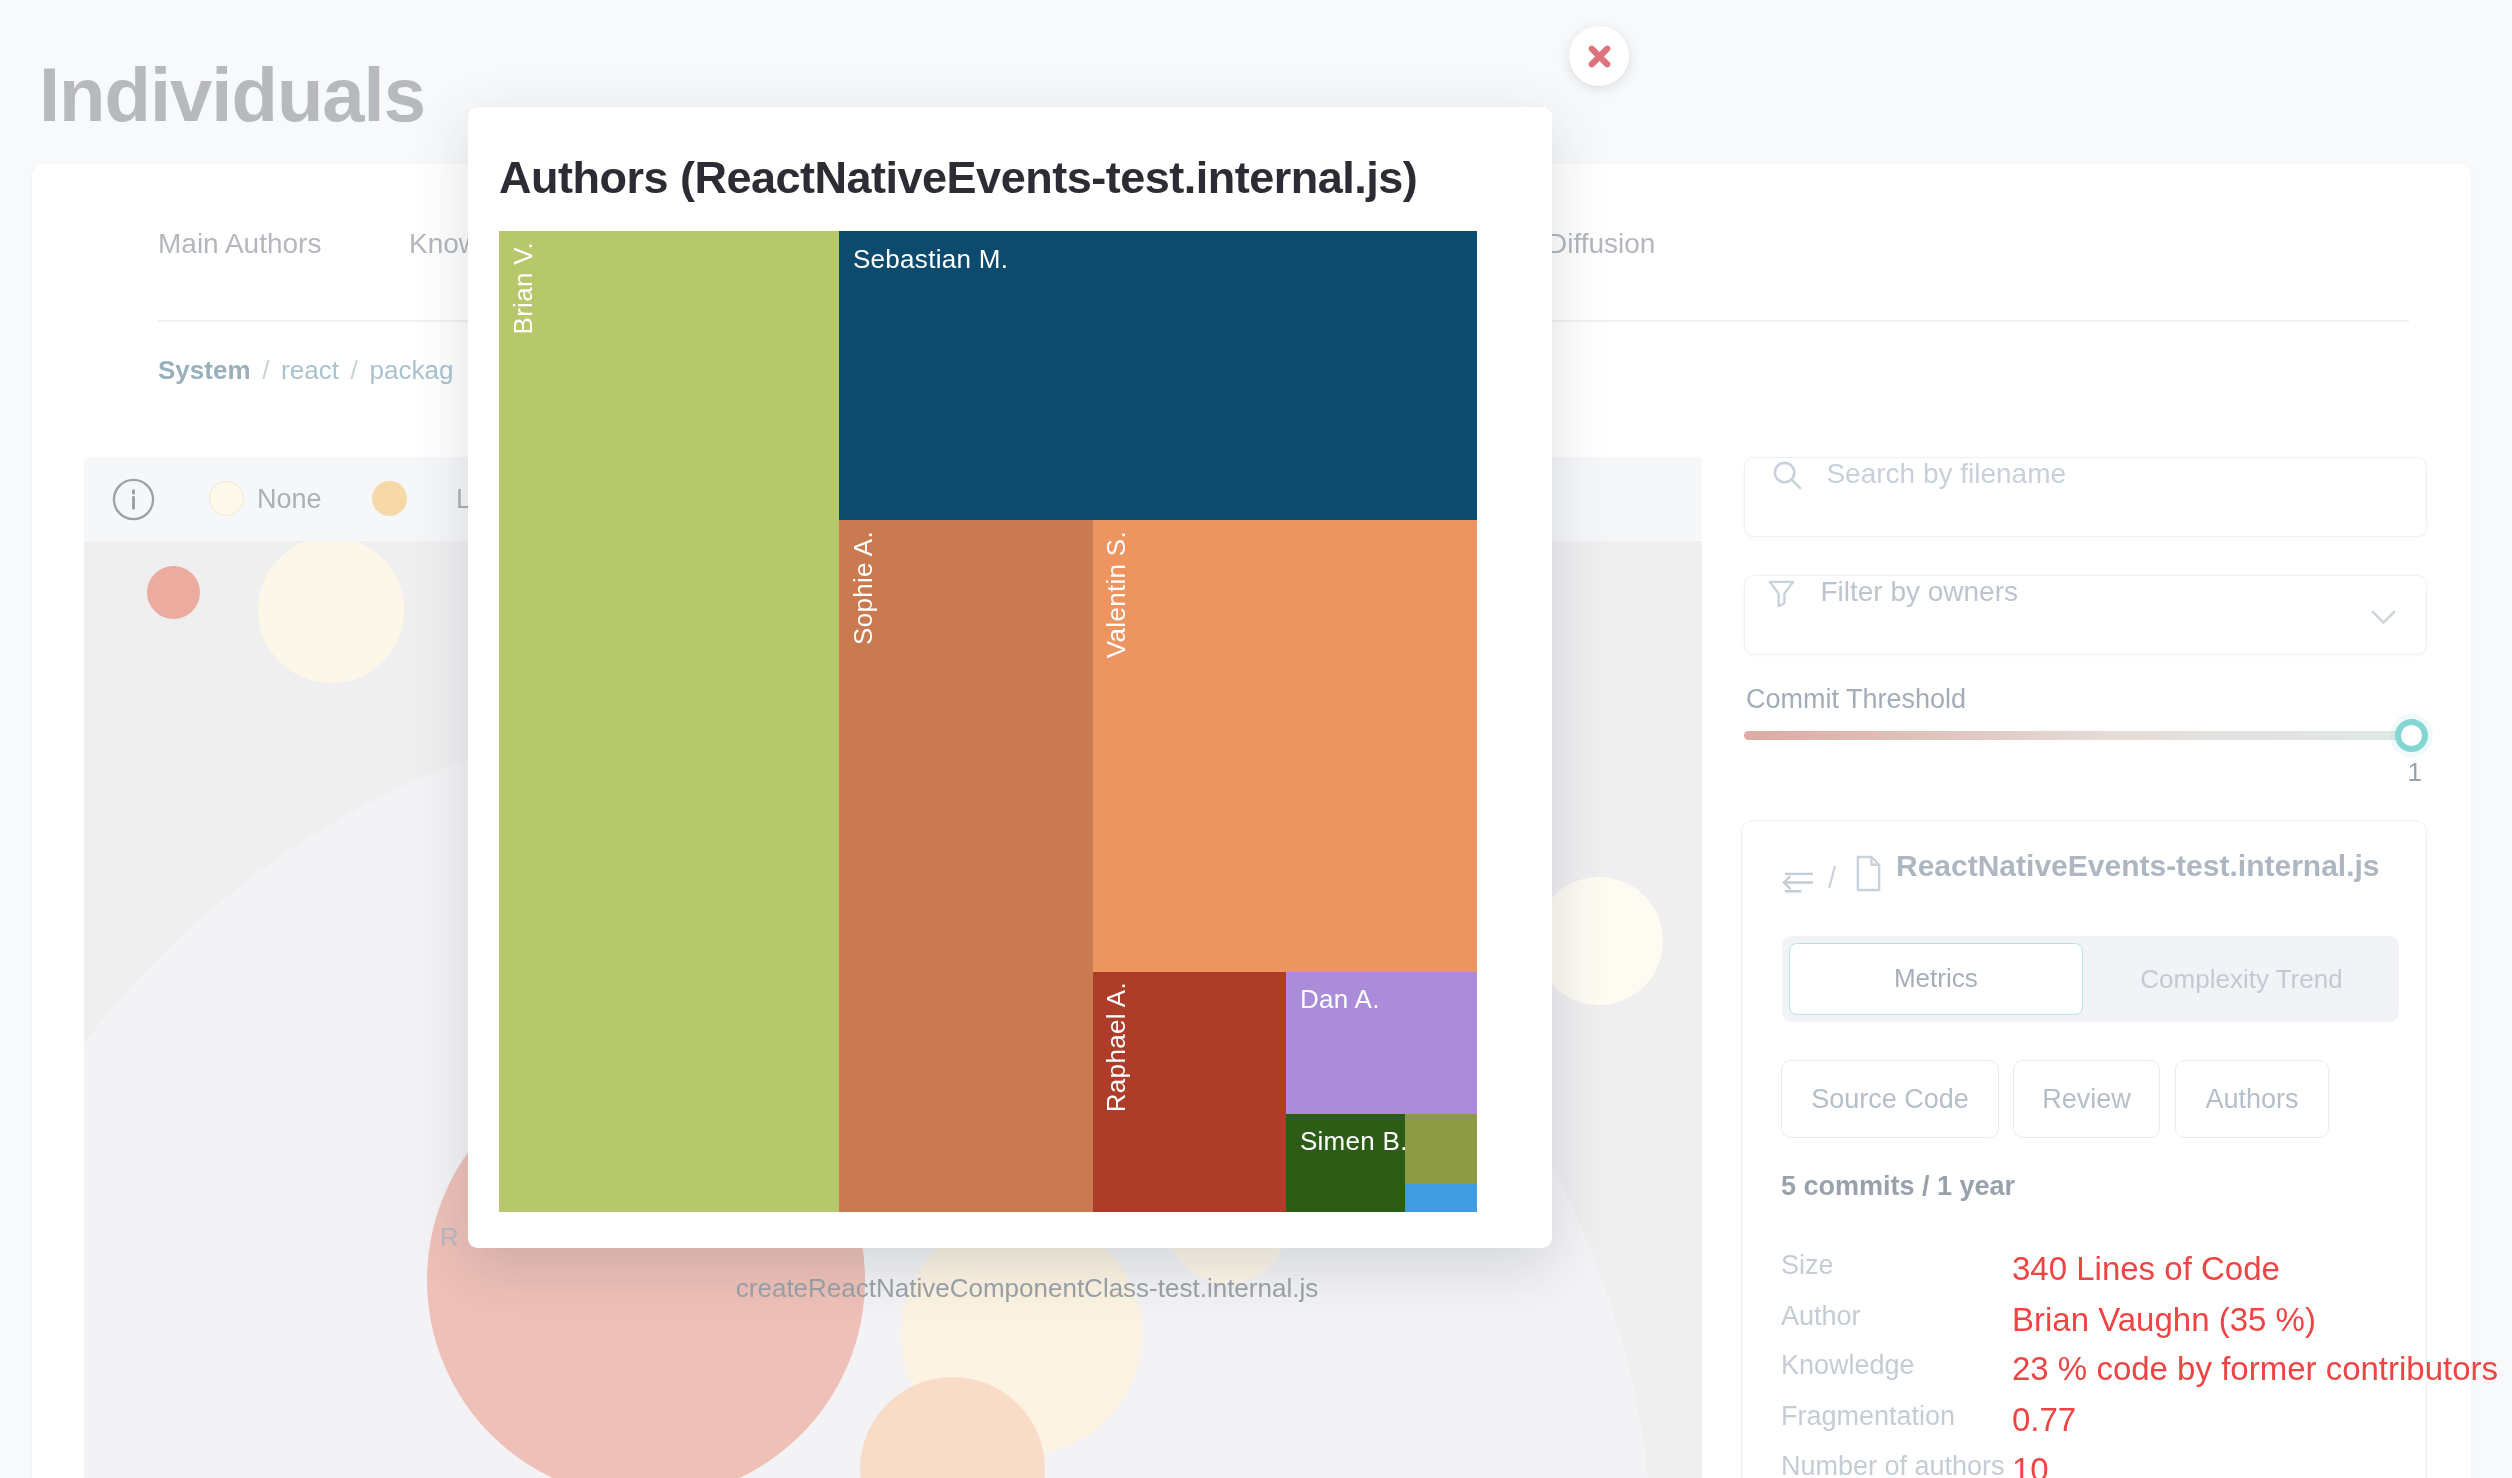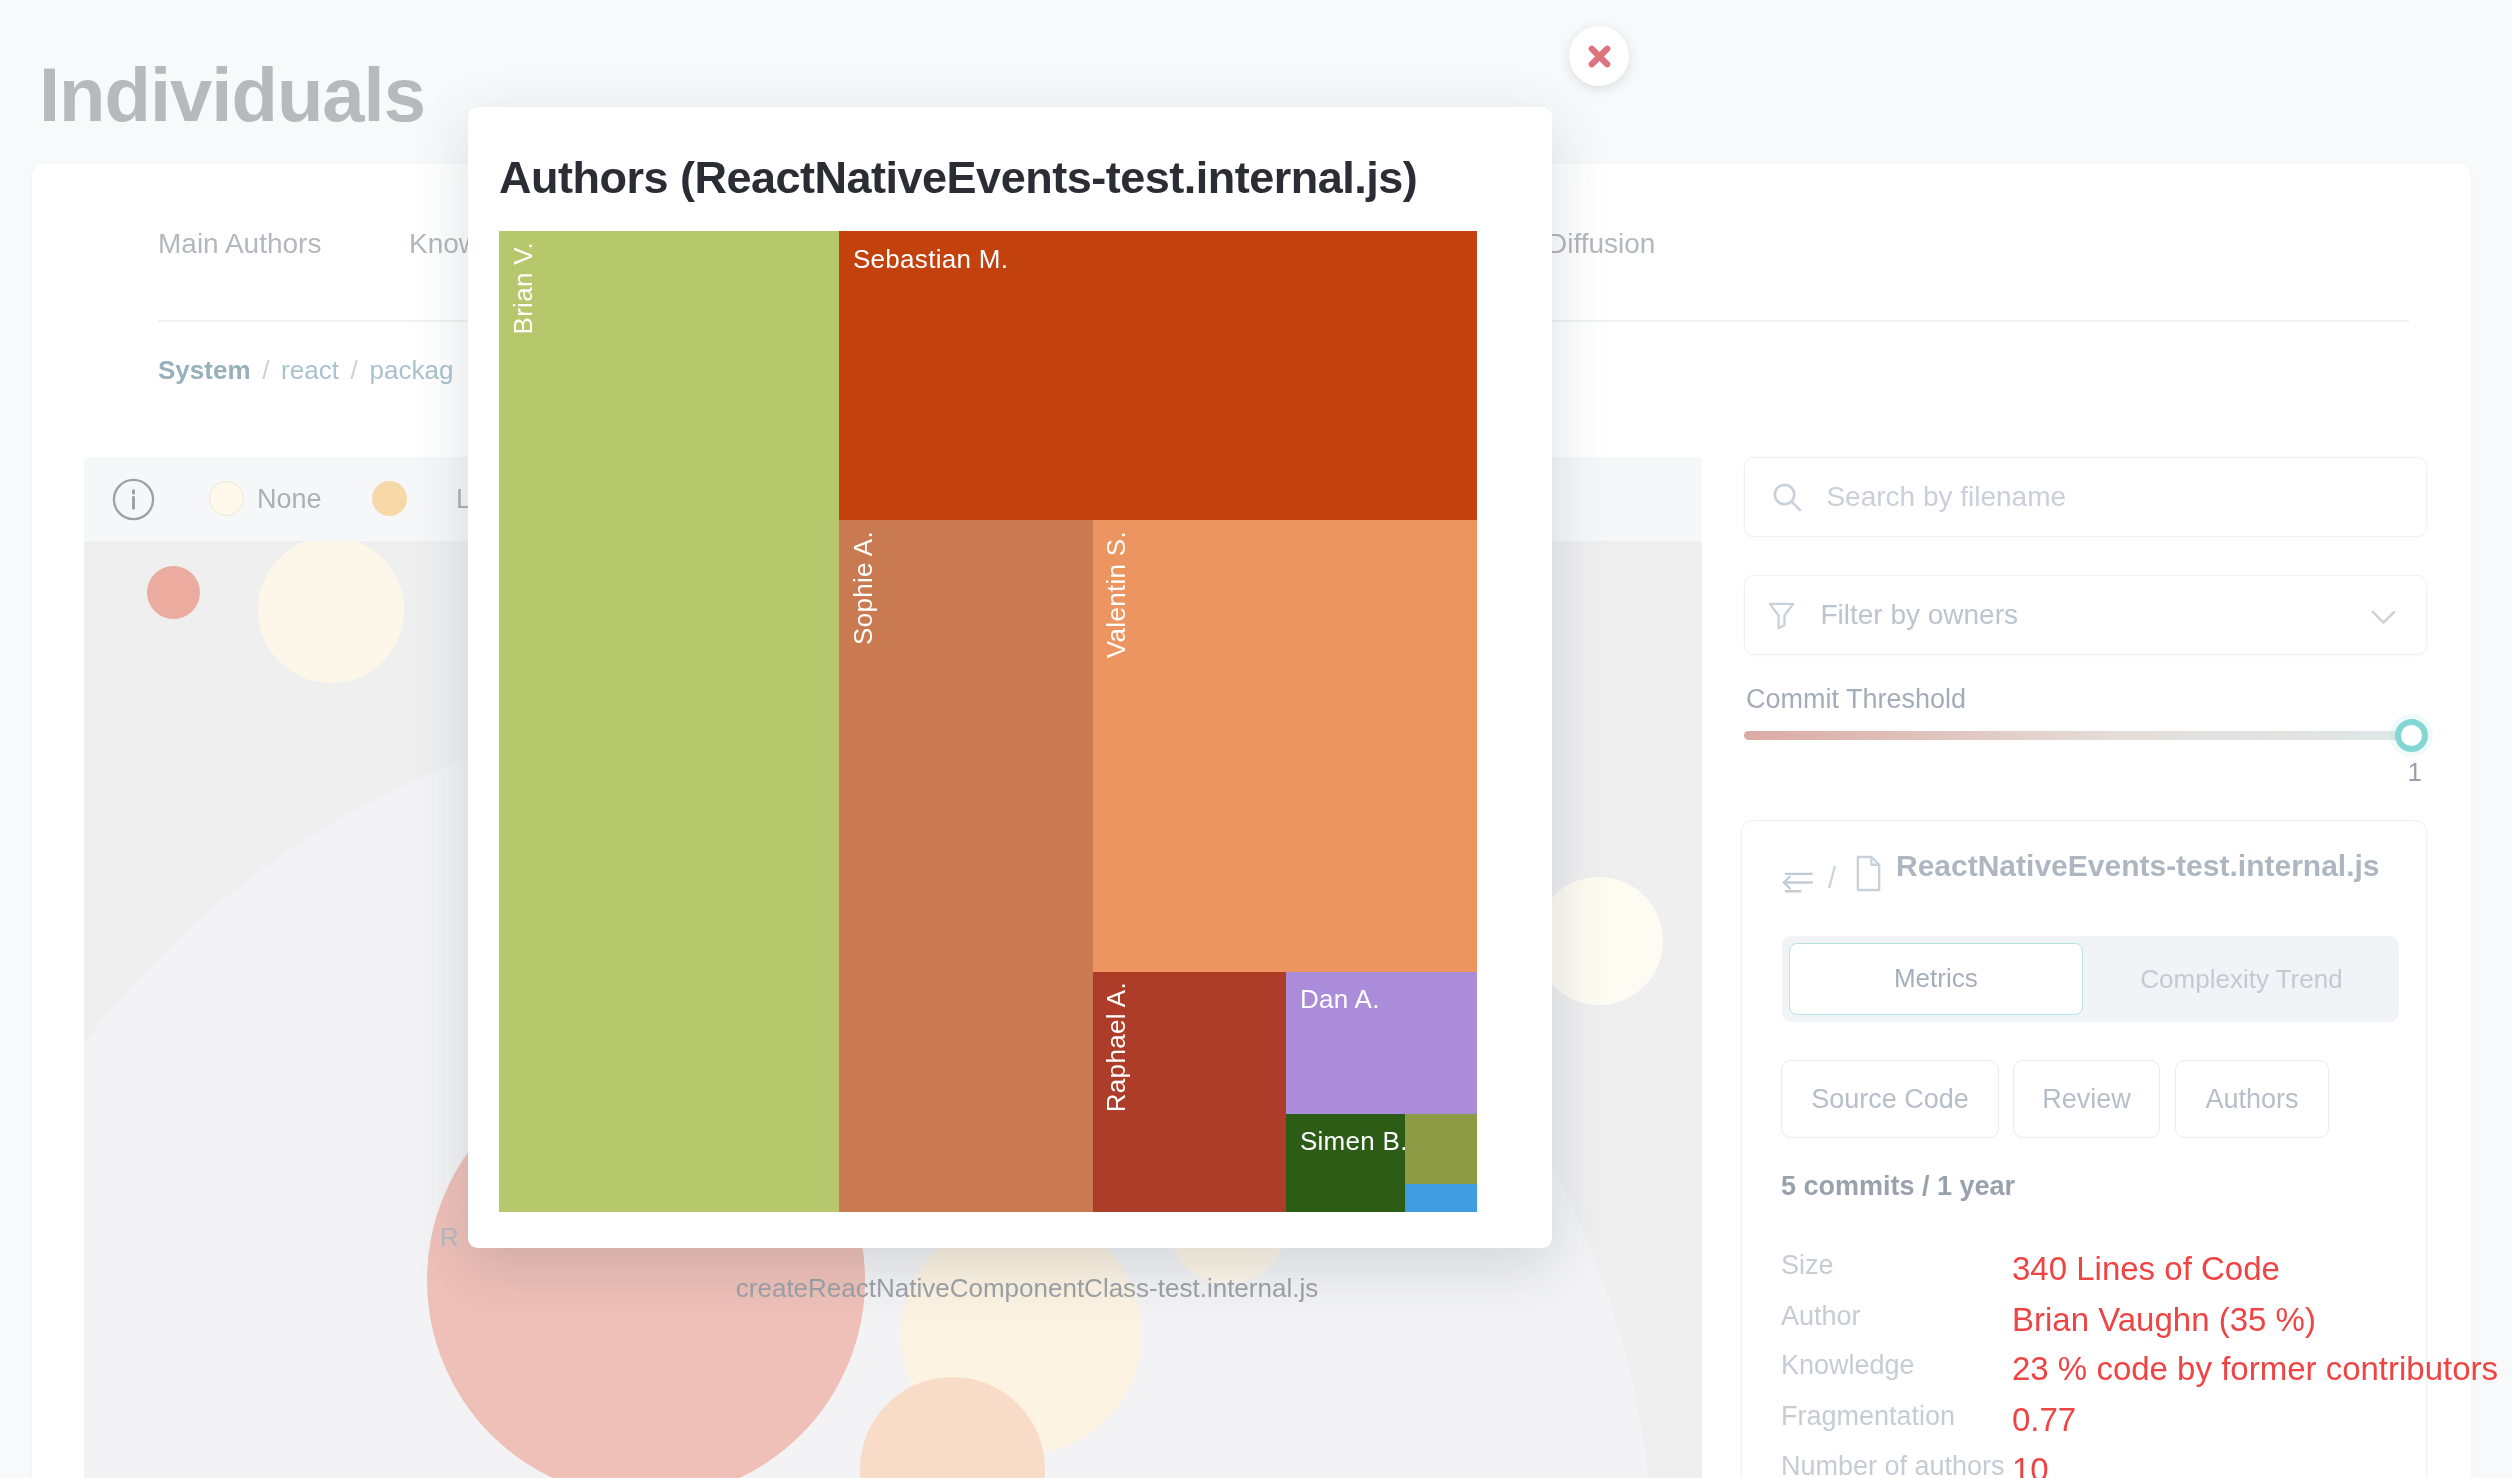--- a/index.html
+++ b/index.html
@@ -68,21 +68,21 @@
   .cell.v .cell-label { writing-mode:vertical-rl; transform:rotate(180deg); left:8.8px; top:10.7px; }
   .close-btn {
     position:absolute; left:1569px; top:26px; width:60px; height:60px; border-radius:50%;
     background:#fff; box-shadow:0 2.9px 11.7px rgba(40,50,60,.14); z-index:20;
     display:flex; align-items:center; justify-content:center; cursor:pointer; border:none;
   }
   
   .side-box {
     position:absolute; left:1744px; width:683px; height:80px; background:#fff;
     border:1.9px solid #eef1f4; border-radius:9.7px; box-shadow:0 1px 3.9px rgba(40,50,60,.03);
-    display:flex; align-items:center; padding-left:25px; cursor:pointer;
+    display:flex; align-items:flex-start; padding-left:25px; cursor:pointer;
   }
   .search-box { top:457px; }
   .filter-box { top:575px;padding-left:19px; }
   .side-box .icon { margin-right:21.4px; display:flex; }
   .search-input {
     border:none; outline:none; background:transparent; font-family:inherit;
     font-size:28px; color:#6b7684; width:545px;
   }
   .search-input::placeholder { color:#c9d0da; }
   .filter-label { font-size:28px; color:#bcc4cf; }
@@ -263,21 +263,21 @@
       <span class="fp-row-value">10</span>
     </div>
   </div>
 
   <div class="modal">
     <div class="modal-title">Authors (ReactNativeEvents-test.internal.js)</div>
     <div class="treemap" id="treemap">
       <div class="cell v" style="left: 0%; top: 0%; width: 34.8%; height: 100%; background: rgb(182, 199, 108);">
           <span class="cell-label">Brian V.</span>
         </div>
-      <div class="cell" style="left: 34.8%; top: 0%; width: 65.2%; height: 29.5%; background: #c2410c;">
+      <div class="cell" style="left: 34.8%; top: 0%; width: 65.2%; height: 29.5%; background: #0c4a6e;">
           <span class="cell-label">Sebastian M.</span>
         </div>
       <div class="cell v" style="left: 34.8%; top: 29.5%; width: 25.9%; height: 70.5%; background: rgb(201, 122, 80);">
           <span class="cell-label">Sophie A.</span>
         </div>
       <div class="cell v" style="left: 60.7%; top: 29.5%; width: 39.3%; height: 46%; background: rgb(236, 149, 96);">
           <span class="cell-label">Valentin S.</span>
         </div>
       <div class="cell v" style="left: 60.7%; top: 75.5%; width: 19.8%; height: 24.5%; background: rgb(173, 60, 40);">
           <span class="cell-label">Raphael A.</span>

